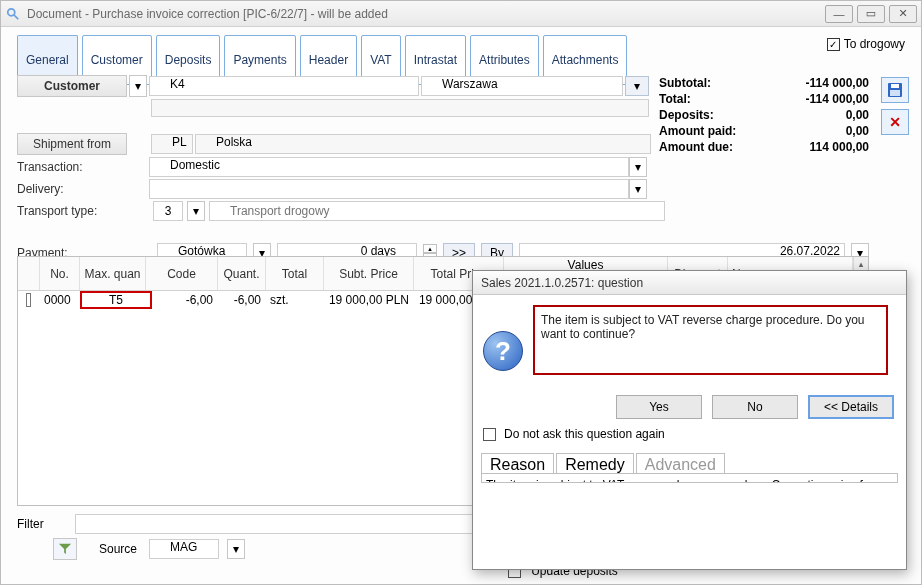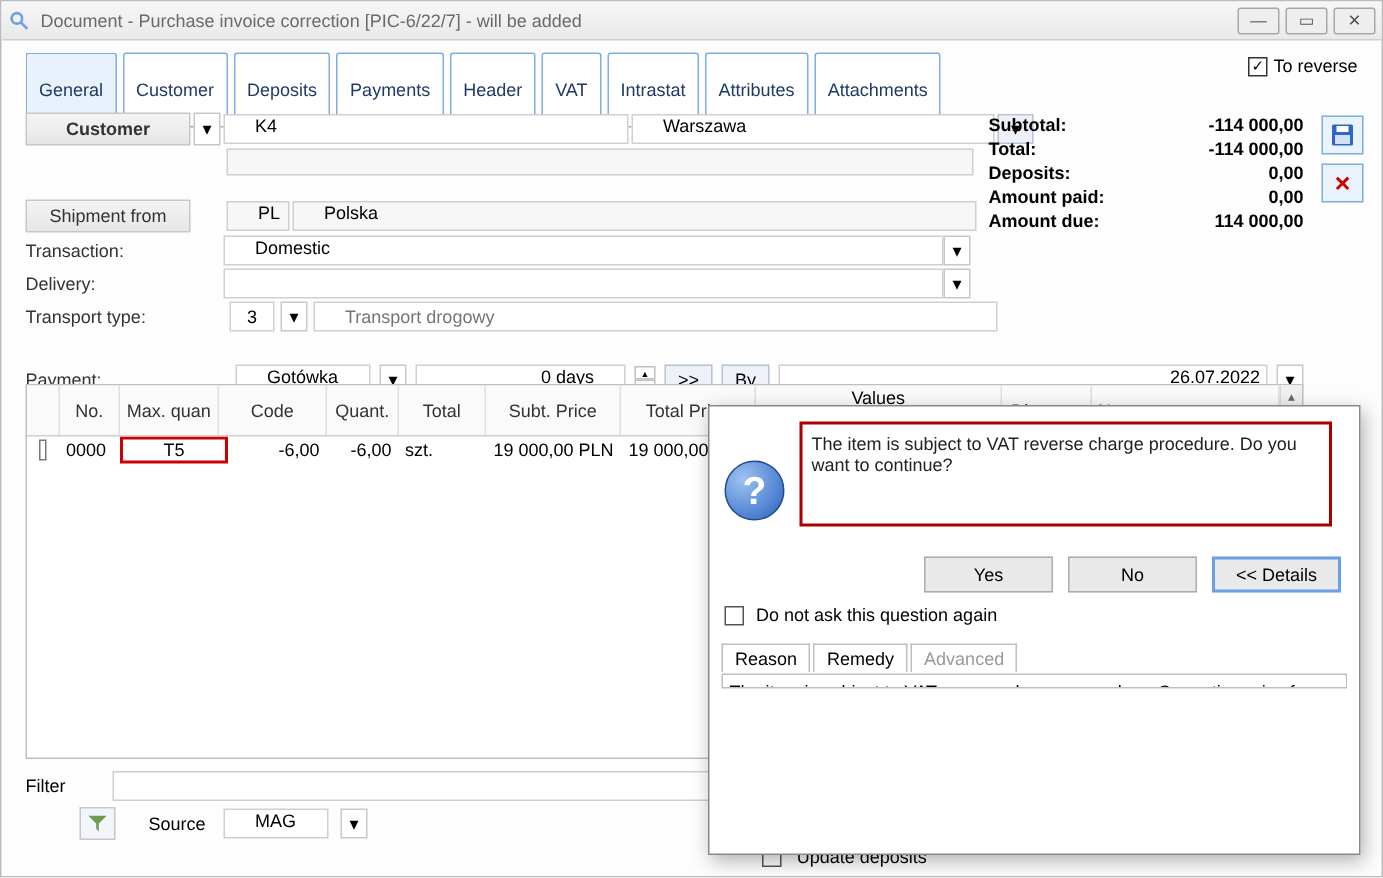--- a/index.html
+++ b/index.html
@@ -45,21 +45,21 @@
   .dialog { position:absolute; left:472px; top:270px; width:435px; height:300px; background:#fff; border:1px solid #888; box-shadow:2px 4px 12px rgba(0,0,0,.3);}
   .dlg-title { height:24px; background:linear-gradient(#fefefe,#e8e8e8); border-bottom:1px solid #c9c9c9; padding:0 8px; display:flex; align-items:center; color:#333;}
   .dlg-body { padding:10px; position:relative;}
   .dlg-msg { position:absolute; left:60px; top:10px; width:355px; height:70px; border:2px solid #a00; padding:6px; color:#222;}
   .dlg-icon { position:absolute; left:10px; top:36px; width:40px; height:40px; border-radius:50%; background:radial-gradient(circle at 30% 30%, #9cc3f0, #2a62c2); display:flex; align-items:center; justify-content:center; color:#fff; font-size:26px; font-weight:bold; border:1px solid #234a90;}
   .dlg-buttons { position:absolute; top:100px; right:12px; display:flex; gap:10px;}
   .dlg-btn { width:86px; height:24px; border:1px solid #acacac; background:#e9e9e9; display:flex; align-items:center; justify-content:center;}
   .dlg-btn.details { border:2px solid #6aa0e4;}
   .dlg-dont { position:absolute; top:132px; left:10px; display:flex; align-items:center; gap:4px;}
   .dlg-tabs { position:absolute; top:158px; left:8px; display:flex; gap:2px;}
-  .dtab { border:1px solid #bfbfbf; border-bottom:none; padding:2px 8px; background:#fff; font-size:12px; }
+  .dtab { border:1px solid #bfbfbf; border-bottom:none; padding:2px 8px; background:#fff; font-size:16px; }
   .dtab.inactive { color:#999; }
   .dlg-reason { position:absolute; top:178px; left:8px; right:8px; bottom:8px; border:1px solid #bfbfbf; padding:4px; font-size:12px; overflow:auto; background:#fff;}
   .scrollhint { position:absolute; right:0; top:0; bottom:0; width:15px; background:#efefef; border-left:1px solid #d8d8d8; display:flex; align-items:flex-start; justify-content:center; font-size:9px; color:#666;}
   .scrollhint::before { content:"▴"; margin-top:2px;}
   .gridcb { width:14px; height:14px; border:1px solid #777; margin:0 4px;}
 </style>
 </head>
 <body>
 
 <div class="window">
@@ -84,41 +84,41 @@
       <div class="tab">Deposits</div>
       <div class="tab">Payments</div>
       <div class="tab">Header</div>
       <div class="tab">VAT</div>
       <div class="tab">Intrastat</div>
       <div class="tab">Attributes</div>
       <div class="tab">Attachments</div>
     </div>
     <div class="tobuffer">
       <span class="cb">✓</span>
-      <span>To reverse</span>
+      <span>To drogowy</span>
     </div>
 
     <div class="sidebar">
       <div class="sidebtn">
         <svg width="16" height="16" viewBox="0 0 16 16">
             <rect x="1" y="1" width="14" height="14" rx="1" fill="#2e68c4"></rect>
             <rect x="4" y="2" width="8" height="4" fill="#fff"></rect>
             <rect x="3" y="8" width="10" height="6" fill="#cfe0f7"></rect>
           </svg>
       </div>
       <div class="sidebtn red">✕</div>
     </div>
 
     <div class="form">
 
       <div class="row" style="gap:2px; position:relative;">
         <div class="cust-btn">Customer</div>
         <div class="drop">▾</div>
         <div class="flat" style="width:270px">K4</div>
-        <div class="flat" style="width:242px">Warszawa</div>
+        <div class="flat" style="width:202px">Warszawa</div>
         <div class="btn-small" style="width:24px;justify-content:center">
           <svg width="12" height="12" viewBox="0 0 16 16">
               <circle cx="6" cy="6" r="4" fill="none" stroke="#5a7fb0" stroke-width="2"></circle>
               <line x1="9" y1="9" x2="14" y2="14" stroke="#5a7fb0" stroke-width="2"></line>
             </svg>▾
         </div>
 
         <div class="totals">
           <div>
               <span>Subtotal:</span>
@@ -251,20 +251,21 @@
       <div class="row" style="gap:6px;justify-content:center; margin-left:240px;">
         <span class="chk"></span>
         <span>Update deposits</span>
       </div>
     </div>
 
   </div>
 </div>
 
 <div class="dialog">
+  <div class="dlg-title">Sales 2021.1.0.2571: question</div>
   <div class="dlg-body">
     <div class="dlg-icon">?</div>
     <div class="dlg-msg">The item is subject to VAT reverse charge procedure. Do you want to continue?</div>
     <div class="dlg-buttons">
       <div class="dlg-btn">Yes</div>
       <div class="dlg-btn">No</div>
       <div class="dlg-btn details">&lt;&lt; Details</div>
     </div>
     <div class="dlg-dont">
       <span class="chk"></span>

